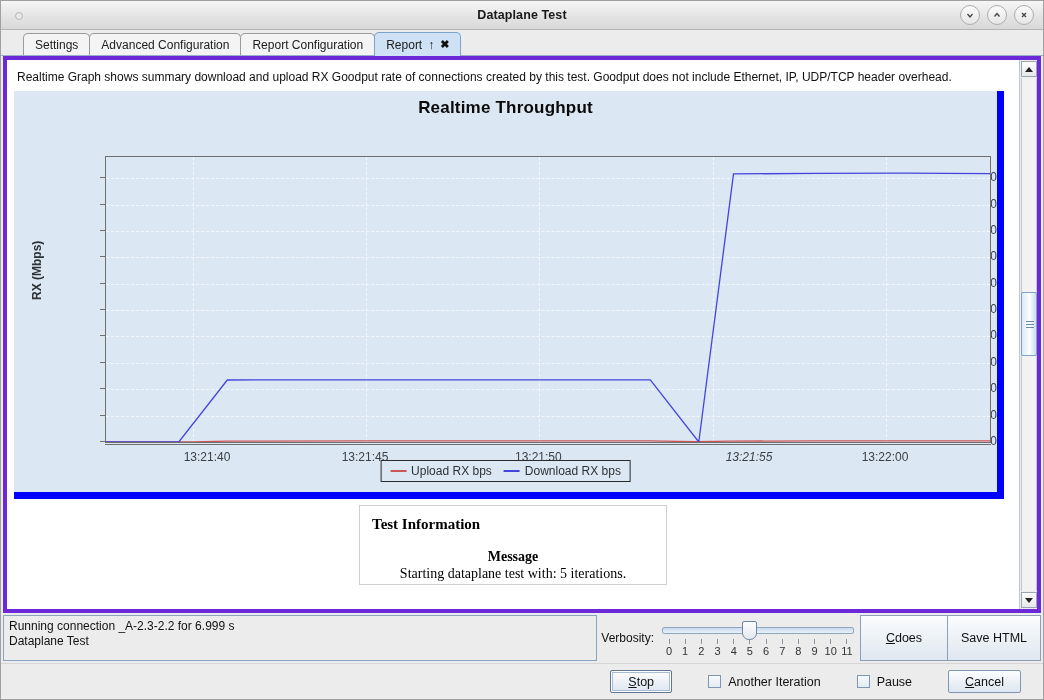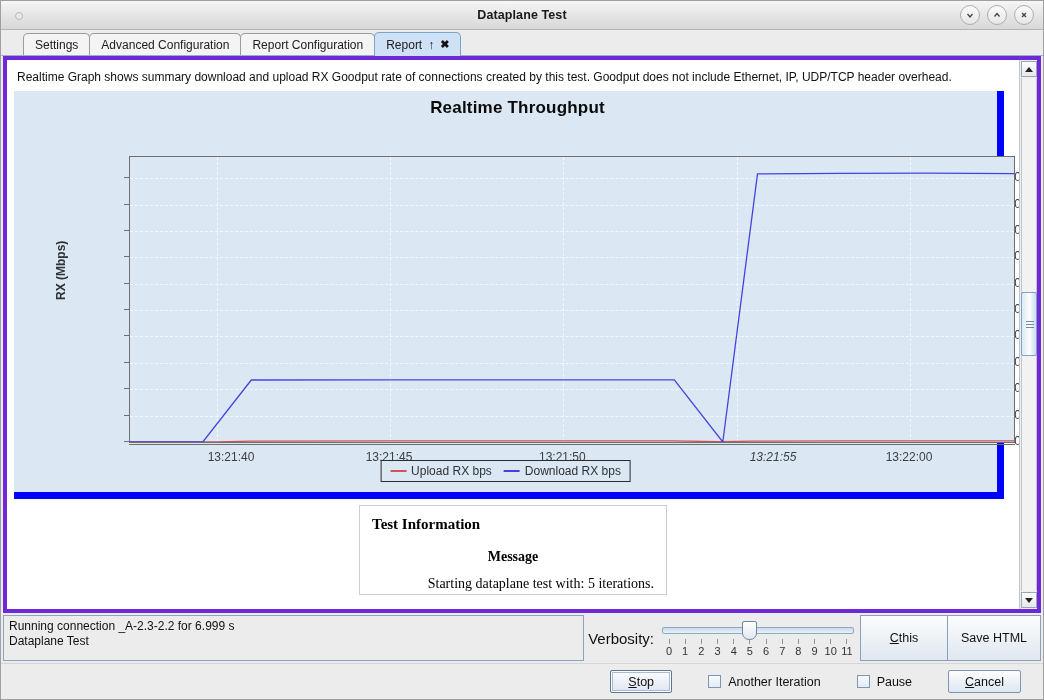--- a/index.html
+++ b/index.html
@@ -113,21 +113,20 @@
 
   
   .chartwrap {
     position: relative;
     margin: 2px 4px 0 7px;
     width: 990px;
     height: 408px;
     background: #dce7f4;
     border-right: 7px solid #0000ff;
     border-bottom: 7px solid #0000ff;
-    padding-left: 24px;
   }
   .chart-title {
     text-align: center;
     font-weight: bold;
     font-size: 17px;
     color: #0a0a0a;
     padding-top: 7px;
     letter-spacing: .2px;
   }
   .plot-outer { position: relative; width: 983px; height: 370px; }
@@ -212,21 +211,21 @@
     position: relative;
     margin: 6px auto 0 auto;
     width: 308px;
     background: #ffffff;
     border: 1px solid #cfcfcf;
     padding: 10px 12px 2px 12px;
     font-family: "Liberation Serif", serif;
   }
   .report-h { font-size: 15px; font-weight: bold; color: #000; }
   .report-sub { text-align: center; font-size: 14px; font-weight: bold; margin-top: 16px; color: #000; }
-  .report-msg { text-align: right; font-size: 14px; margin-top: 11px; color: #000; }
+  .report-msg { text-align: center; font-size: 14px; margin-top: 1px; color: #000; }
 
   
   .vscroll {
     width: 18px;
     background: #eeeeee;
     border-left: 1px solid #b9c7d6;
     position: relative;
     flex: none;
   }
   .sb-btn {
@@ -281,21 +280,21 @@
     line-height: 15px;
     font-size: 12px;
     color: #111;
     overflow: hidden;
   }
   .verbosity {
     display: flex; align-items: center; gap: 8px;
     padding: 0 6px 0 4px;
     background: #ececec;
   }
-  .verb-label { font-size: 15px; color: #111; }
+  .verb-label { font-size: 12px; color: #111; }
   .slider-wrap { position: relative; width: 192px; height: 42px; }
   .slider-track {
     position: absolute; left: 0; top: 10px;
     width: 192px; height: 7px;
     background: linear-gradient(to bottom,#c9d9ec,#eaf1f9);
     border: 1px solid #8fa8c2;
     border-radius: 2px;
   }
   .slider-thumb {
     position: absolute; top: 4px;
@@ -535,21 +534,21 @@
             <span class="tk"><i></i>8</span>
             <span class="tk"><i></i>9</span>
             <span class="tk"><i></i>10</span>
             <span class="tk"><i></i>11</span>
           </span>
       </span>
     </div>
     <div class="sidebtns">
       <div class="sidebtn">
           <span class="ul">C</span>
-          <span>this</span>
+          <span>does</span>
         </div>
       <div class="sidebtn">Save HTML</div>
     </div>
   </div>
 
   <div class="bottomrow">
     <div class="btn focused">
         <span class="ul">S</span>
         <span>top</span>
       </div>

